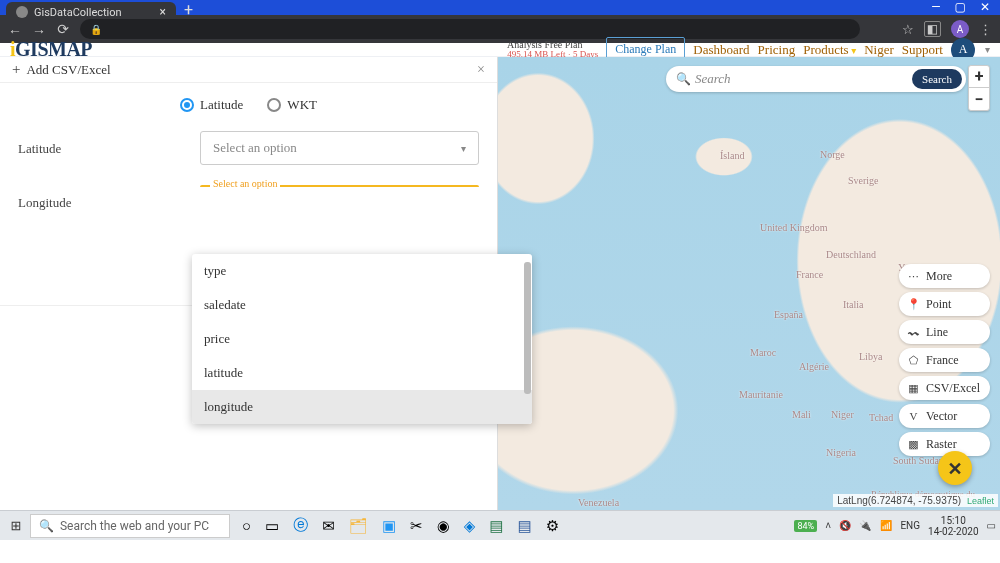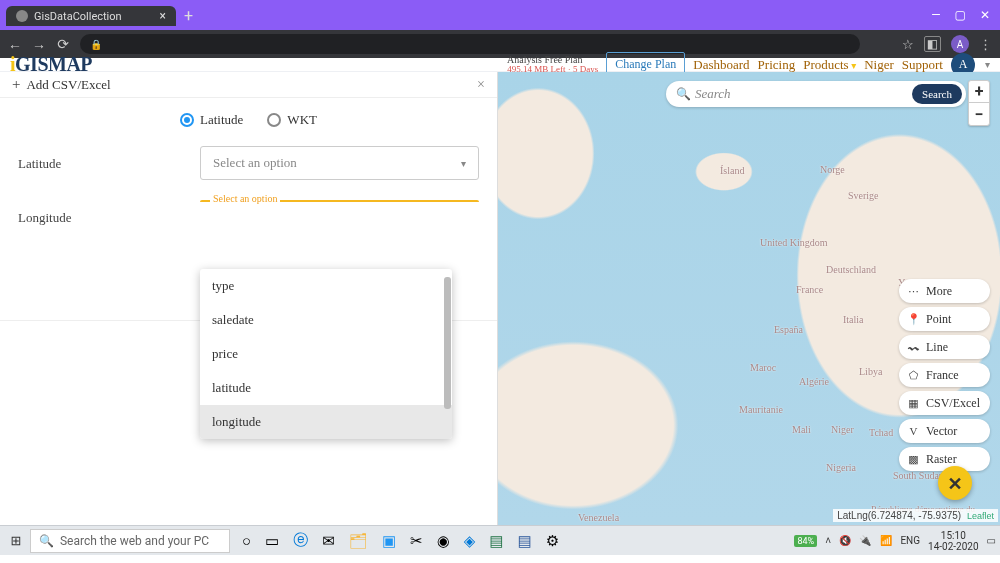--- a/index.html
+++ b/index.html
@@ -3,21 +3,21 @@
 <meta charset="utf-8">
 <style>
   * { box-sizing: border-box; margin: 0; padding: 0; }
   body {
     font-family: -apple-system, BlinkMacSystemFont, "Segoe UI", Roboto, sans-serif;
     width: 1000px; height: 563px; overflow: hidden;
     background: #fff;
     font-size: 13px;
   }
   
-  .titlebar { background: #8b5cf6; height: 30px; display:flex; align-items:center; padding:0 6px; color:#ccc; }
+  .titlebar { background: #1d4ed8; height: 15px; display:flex; padding:0 6px; color:#ccc; }
   .tab { background:#35363a; color:#ddd; font-size:11px; height:20px; margin-top:2px; display:flex; align-items:center; padding:0 10px; border-top-left-radius:6px; border-top-right-radius:6px; width:170px; gap:6px;}
   .tab .favicon { width:12px; height:12px; background:#888; border-radius:50%; display:inline-block;}
   .tab .close { margin-left:auto; font-size:12px;}
   .tab-add { color:#ddd; padding:0 8px; font-size:16px; }
   .winbtns { margin-left:auto; display:flex; gap:14px; font-size:12px; color:#fff; padding-right:4px;}
   
   .addrbar { background:#35363a; height:28px; display:flex; align-items:center; padding:0 8px; gap:10px; color:#ccc; font-size:13px;}
   .addrbar .navbtn { color:#ccc; font-size:14px; width:14px; display:inline-block; text-align:center;}
   .url { flex:0 0 auto; color:#ccc; font-size:12px; display:flex; align-items:center; gap:6px; background:#202124; height:20px; padding:0 10px; border-radius:10px; width:780px;}
   .url .lock { font-size:10px;}
@@ -47,21 +47,21 @@
   .radio .rb { width:14px; height:14px; border:2px solid #2196f3; border-radius:50%; display:inline-flex; align-items:center; justify-content:center;}
   .radio .rb .dot { width:6px; height:6px; background:#2196f3; border-radius:50%;}
   .radio.off .rb { border-color:#888;}
   .form-row { display:flex; align-items:flex-start; padding:8px 18px 4px; gap:12px;}
   .form-label { width:170px; font-family: Georgia, serif; color:#444; font-size:13px; padding-top:10px;}
   .select-ctl { flex:1; border:1px solid #ccc; border-radius:3px; height:34px; display:flex; align-items:center; padding:0 12px; color:#888; font-family: Georgia, serif; font-size:13px; position:relative;}
   .select-ctl .chev { margin-left:auto; color:#888; font-size:10px;}
   .select-ctl.active { border:1px solid #fff; box-shadow:none; position:relative;}
   .select-floating { position:absolute; top:-7px; left:10px; font-size:10px; color:#f0a020; background:#fff; padding:0 3px; font-family: Georgia, serif;}
   .active-underline { position:absolute; top:0; left:0; right:0; height:2px; background:#f5b820; border-radius:2px 2px 0 0;}
-  .dropdown-panel { position:absolute; left:200px; top:197px; width:252px; background:#fff; box-shadow:0 2px 10px rgba(0,0,0,0.25); border-radius:3px; z-index:5; max-height:172px; overflow:hidden;}
+  .dropdown-panel { position:absolute; left:192px; top:197px; width:340px; background:#fff; box-shadow:0 2px 10px rgba(0,0,0,0.25); border-radius:3px; z-index:5; max-height:172px; overflow:hidden;}
   .dd-inner { overflow-y:auto; max-height:172px;}
   .dd-item { padding:9px 12px; font-family: Georgia, serif; font-size:13px; color:#333;}
   .dd-item.hover { background:#e8e8e8;}
   .dd-thumb { position:absolute; right:1px; top:8px; width:7px; height:132px; background:#bcbcbc; border-radius:3px;}
   .sep { height:1px; background:#eee; margin-top:90px;}
   
   .mapwrap { flex:1; position:relative; overflow:hidden;}
   .map-bg {
     position:absolute; inset:0;
     background:

